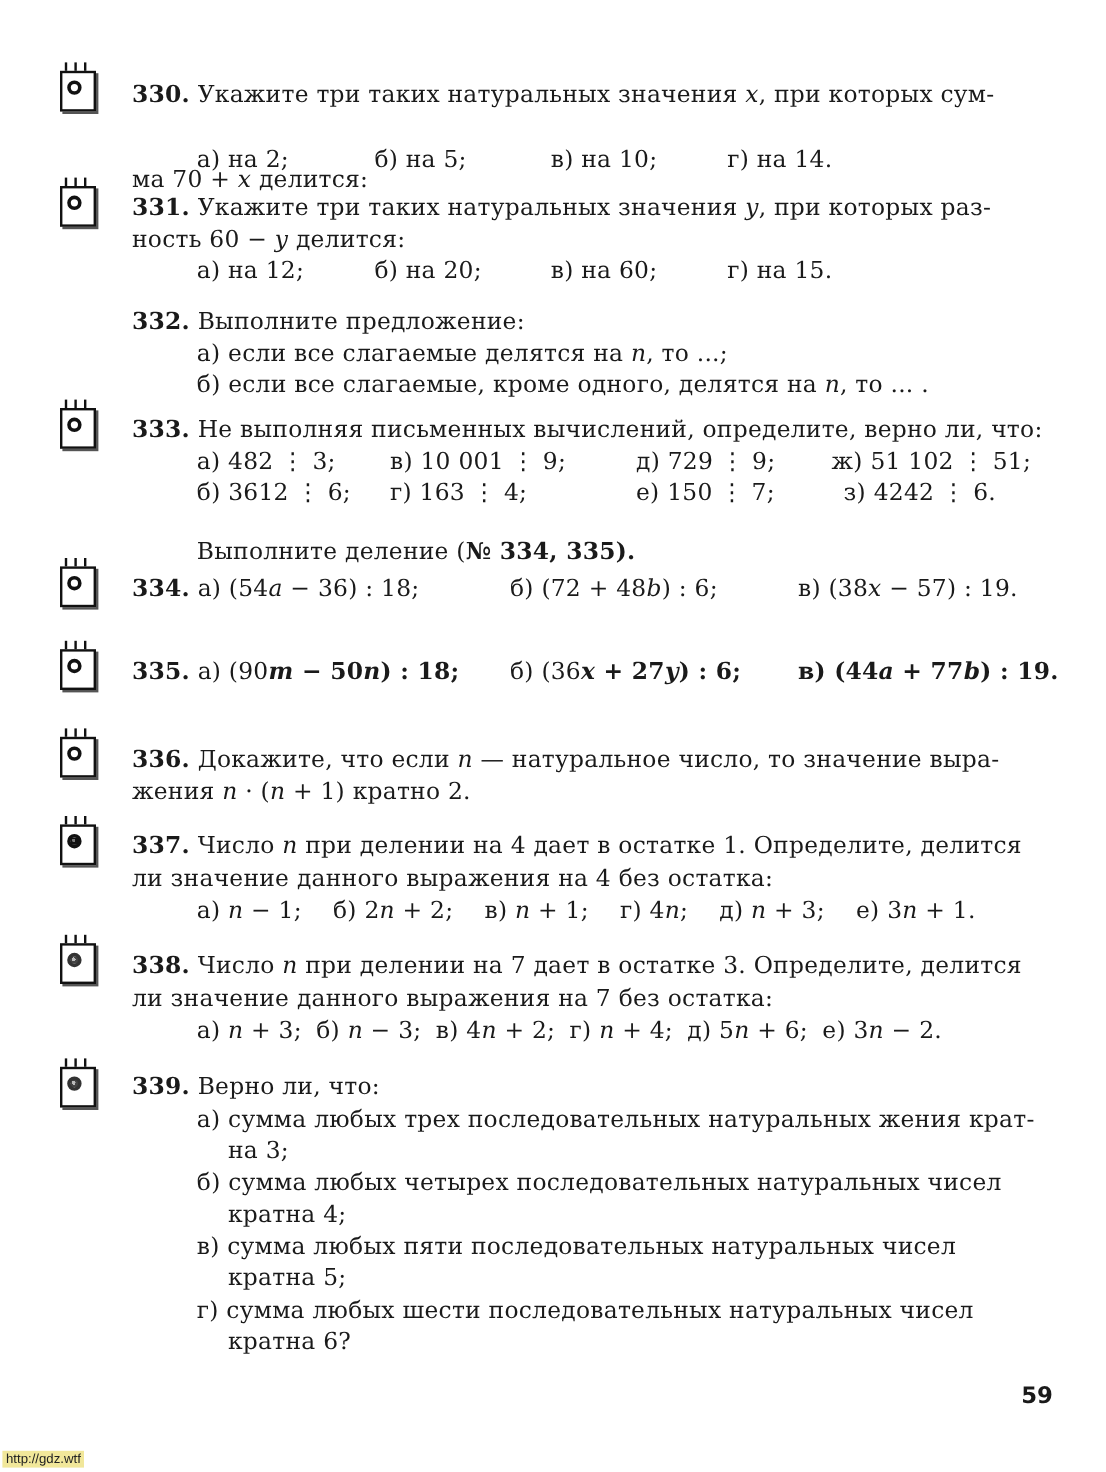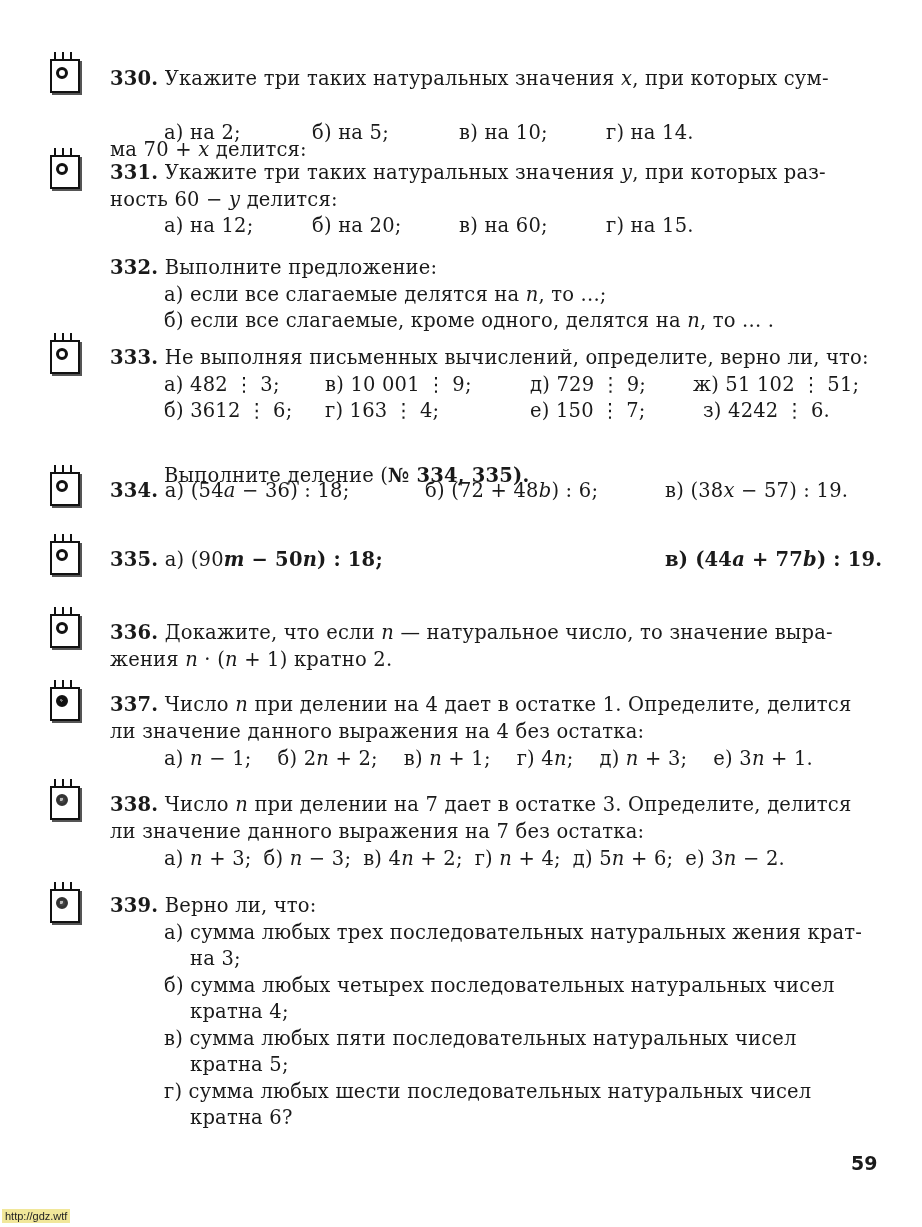--- a/index.html
+++ b/index.html
@@ -97,21 +97,21 @@
   <div class="line" style="left:110px;top:345px;"><span class="num">333.</span><span> Не выполняя письменных вычислений, определите, верно ли, что:</span></div>
   <div class="line" style="left:164px;top:372px;">а) 482 ⋮ 3;</div>
   <div class="line" style="left:325px;top:372px;">в) 10 001 ⋮ 9;</div>
   <div class="line" style="left:530px;top:372px;">д) 729 ⋮ 9;</div>
   <div class="line" style="left:693px;top:372px;">ж) 51 102 ⋮ 51;</div>
   <div class="line" style="left:164px;top:398px;">б) 3612 ⋮ 6;</div>
   <div class="line" style="left:325px;top:398px;">г) 163 ⋮ 4;</div>
   <div class="line" style="left:530px;top:398px;">е) 150 ⋮ 7;</div>
   <div class="line" style="left:703px;top:398px;">з) 4242 ⋮ 6.</div>
 
-  <div class="line" style="left:164px;top:447px;margin-top:16px;"><span>Выполните деление (</span><b>№ 334, 335).</b></div>
+  <div class="line" style="left:164px;top:447px;"><span>Выполните деление (</span><b>№ 334, 335).</b></div>
 
   <div class="icon" style="left:46px;top:465px;">
     <div class="rings">
         <span style="left:0"></span>
         <span style="left:8px"></span>
         <span style="left:16px"></span>
       </div>
     <div class="box"></div>
       <div class="glyph"></div>
   </div>
@@ -122,20 +122,21 @@
   <div class="icon" style="left:46px;top:534px;">
     <div class="rings">
         <span style="left:0"></span>
         <span style="left:8px"></span>
         <span style="left:16px"></span>
       </div>
     <div class="box"></div>
       <div class="glyph"></div>
   </div>
   <div class="line" style="left:110px;top:547px;font-weight:bold;"><span class="num">335.</span><span style="font-weight:normal"> а) (90</span><i>m</i><span> − 50</span><i>n</i><span>) : 18;</span></div>
+  <div class="line" style="left:425px;top:547px;font-weight:bold;"><span style="font-weight:normal">б) (36</span><i>x</i><span> + 27</span><i>y</i><span>) : 6;</span></div>
   <div class="line" style="left:665px;top:547px;font-weight:bold;"><span>в) (44</span><i>a</i><span> + 77</span><i>b</i><span>) : 19.</span></div>
 
   <div class="icon" style="left:46px;top:607px;">
     <div class="rings">
         <span style="left:0"></span>
         <span style="left:8px"></span>
         <span style="left:16px"></span>
       </div>
     <div class="box"></div>
       <div class="glyph"></div>

